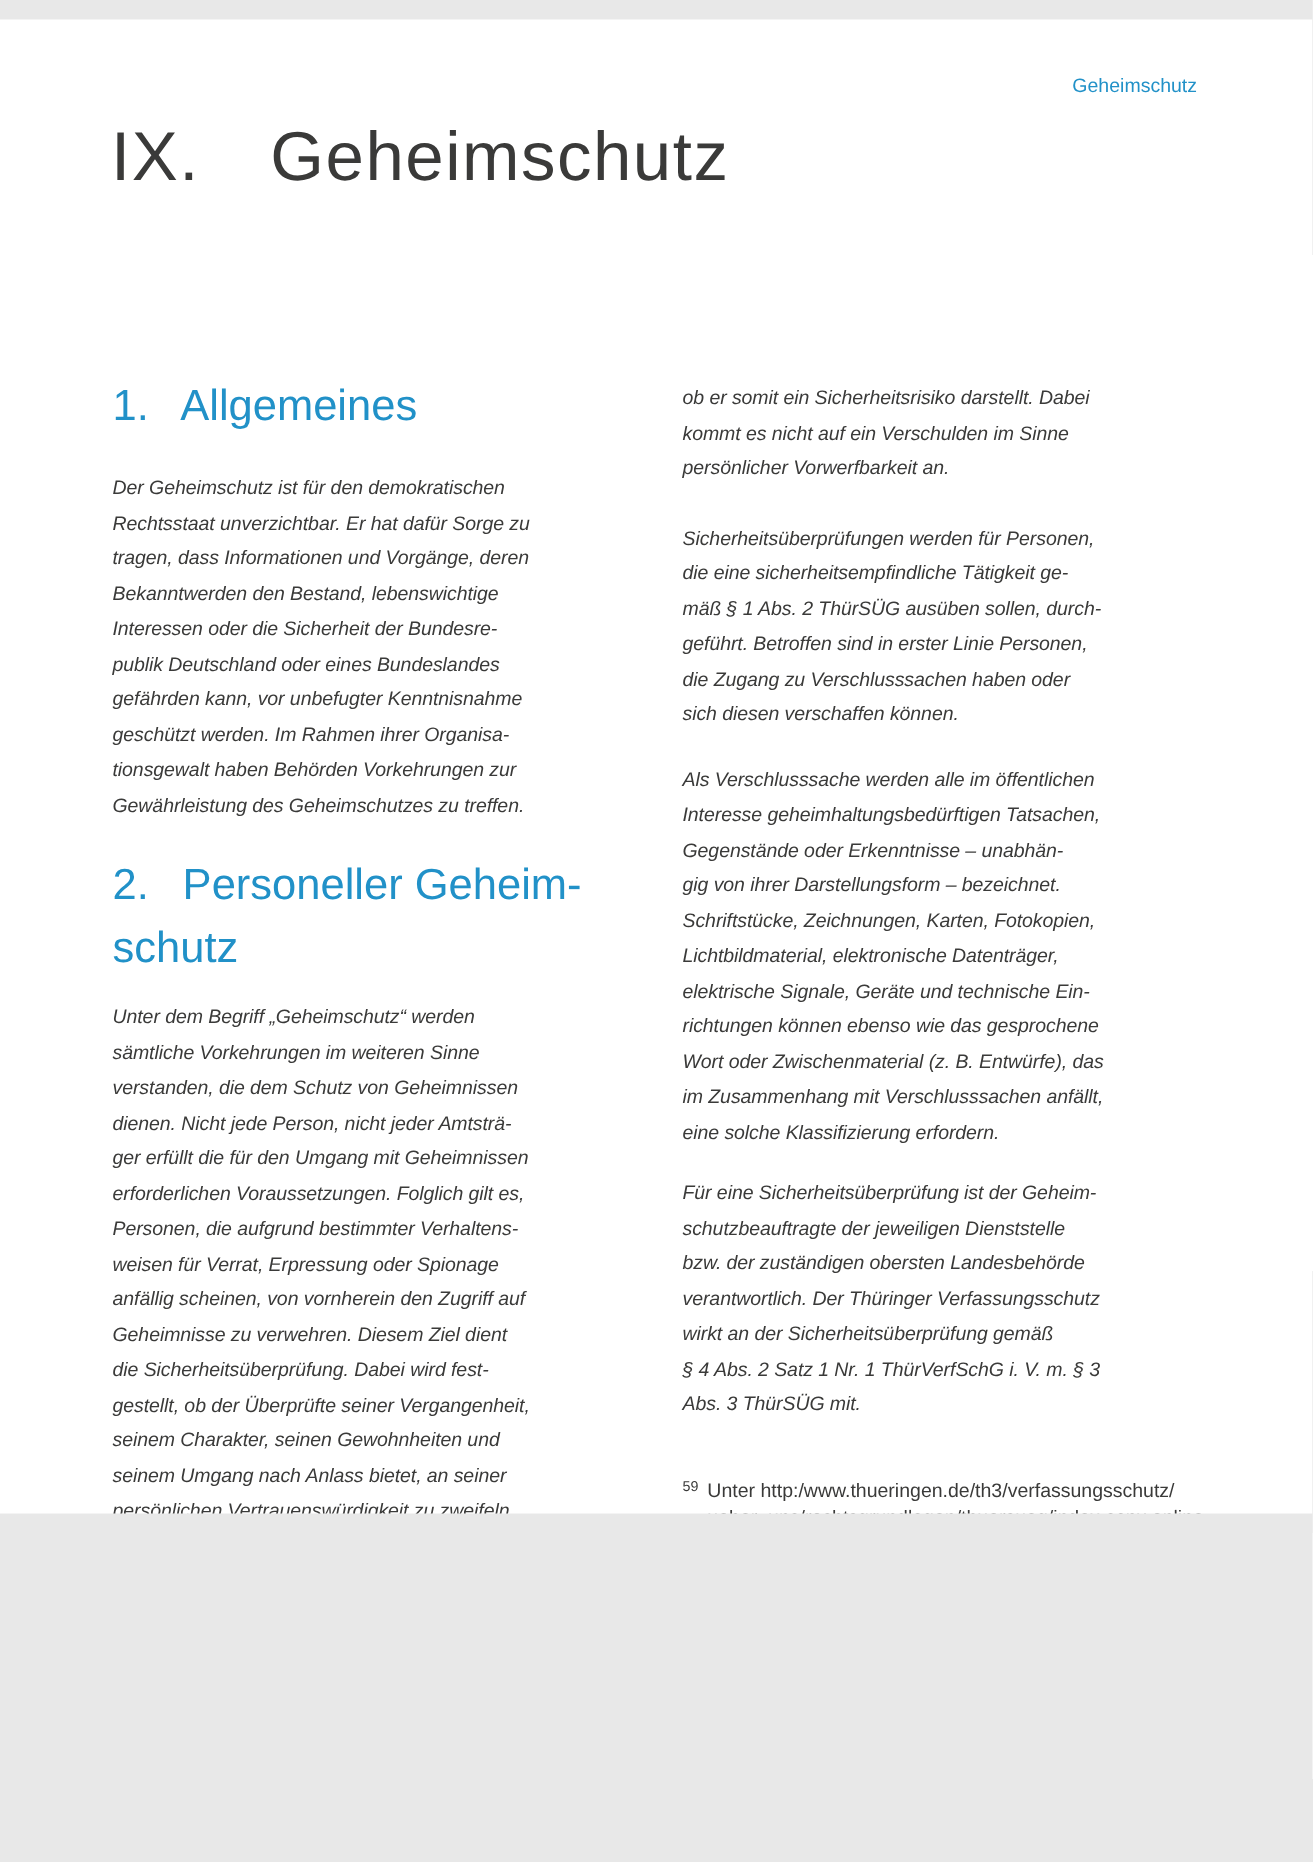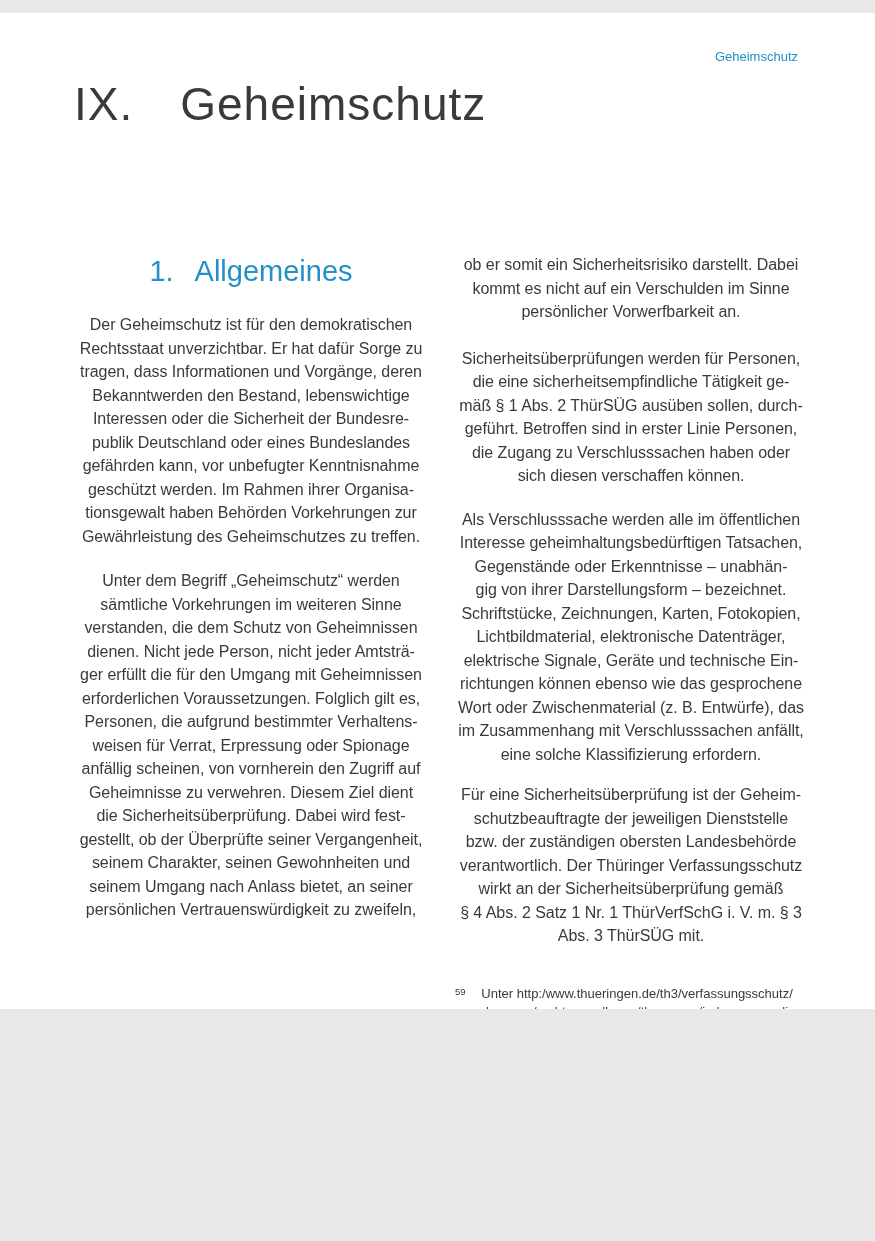--- a/index.html
+++ b/index.html
@@ -35,42 +35,42 @@
     line-height:58px;
     font-weight:400;
     letter-spacing:1px;
     color:var(--ink);
     white-space:pre;
   }
   .col{
     position:absolute;
     top:240px;
     width:352px;
-    text-align:center;
   }
   .col-left{left:75px;}
   .col-right{left:455px;}
   .section-heading{
     margin:0;
     font-size:29px;
     line-height:36px;
     font-weight:400;
     color:var(--blue);
     white-space:pre;
   }
   .section-heading.two-line{line-height:42px;}
   .h1-spacing{margin-bottom:24px;}
   .h2-spacing{margin-bottom:13px;}
   .para{
     margin:0;
-    font-size:16px;
+    font-size:13px;
     line-height:23.5px;
     letter-spacing:-0.05px;
     color:var(--ink);
     white-space:pre;
+    font-style:italic;
   }
   .mb-a{margin-bottom:21px;}
   .mb-b{margin-bottom:45px;}
   .mb-c{margin-bottom:23px;}
   .mb-d{margin-bottom:20px;}
   .mb-e{margin-bottom:17px;}
   .mb-f{margin-bottom:37px;}
   .footnote{
     display:flex;
     align-items:flex-start;
@@ -109,20 +109,22 @@
     <p class="para mb-a">Der Geheimschutz ist für den demokratischen
 Rechtsstaat unverzichtbar. Er hat dafür Sorge zu
 tragen, dass Informationen und Vorgänge, deren
 Bekanntwerden den Bestand, lebenswichtige
 Interessen oder die Sicherheit der Bundesre-
 publik Deutschland oder eines Bundeslandes
 gefährden kann, vor unbefugter Kenntnisnahme
 geschützt werden. Im Rahmen ihrer Organisa-
 tionsgewalt haben Behörden Vorkehrungen zur
 Gewährleistung des Geheimschutzes zu treffen.</p>
+    <h2 class="section-heading two-line h2-spacing">2.  Personeller Geheim-
+schutz</h2>
     <p class="para">Unter dem Begriff „Geheimschutz“ werden
 sämtliche Vorkehrungen im weiteren Sinne
 verstanden, die dem Schutz von Geheimnissen
 dienen. Nicht jede Person, nicht jeder Amtsträ-
 ger erfüllt die für den Umgang mit Geheimnissen
 erforderlichen Voraussetzungen. Folglich gilt es,
 Personen, die aufgrund bestimmter Verhaltens-
 weisen für Verrat, Erpressung oder Spionage
 anfällig scheinen, von vornherein den Zugriff auf
 Geheimnisse zu verwehren. Diesem Ziel dient

